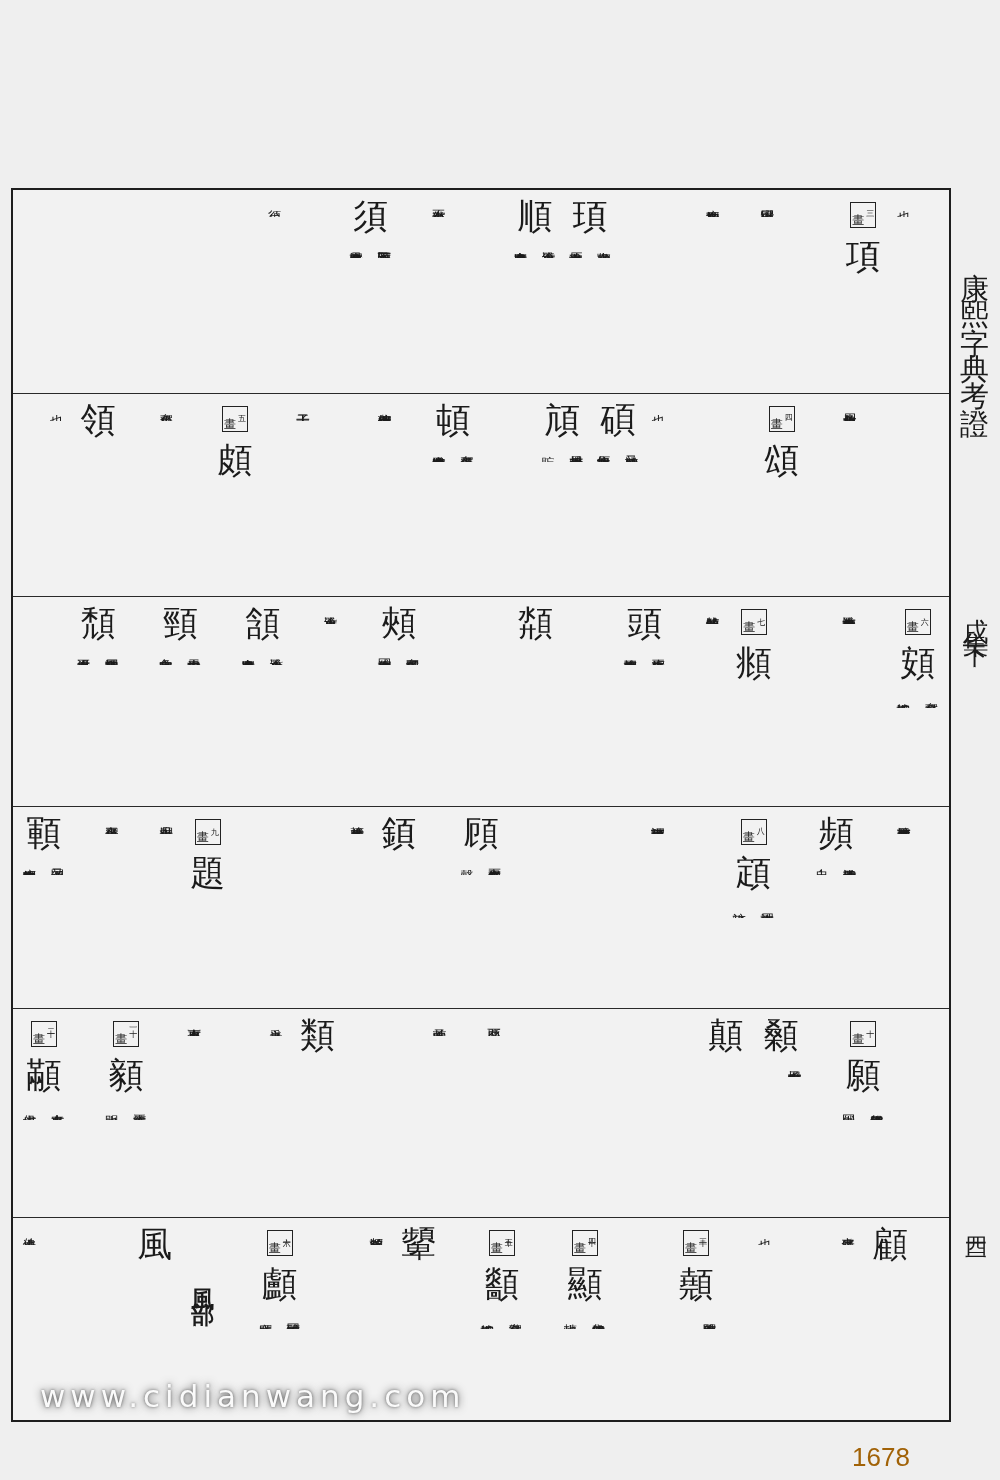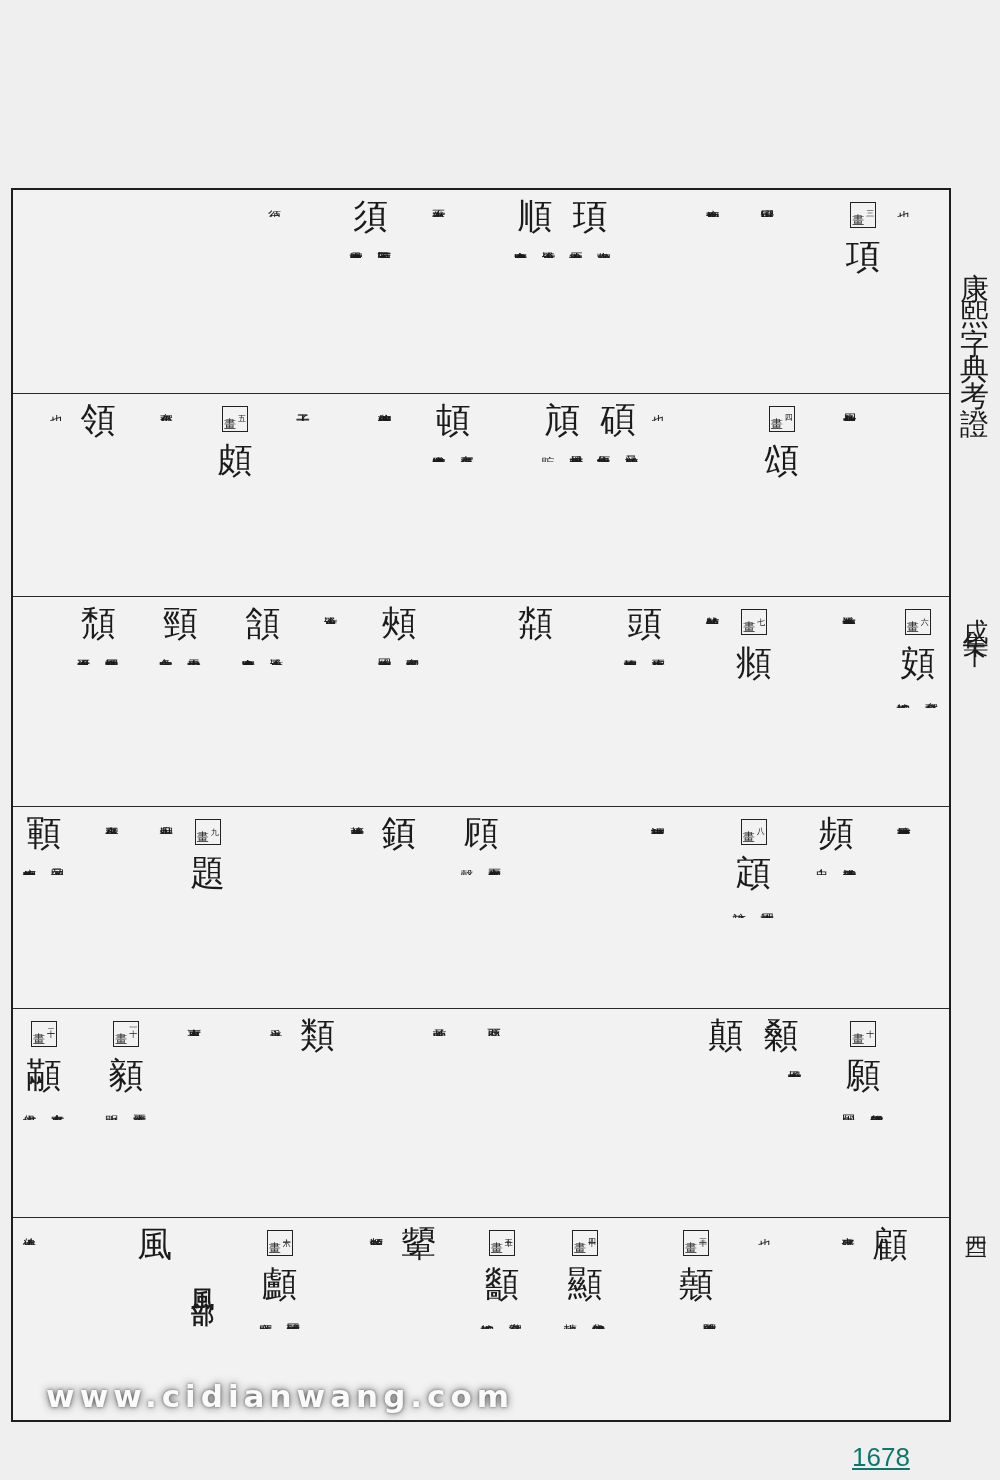--- a/index.html
+++ b/index.html
@@ -24,22 +24,22 @@
   .subs .c{padding-top:3px;}
   .sec{writing-mode:vertical-rl;text-orientation:upright;font-size:23px;font-weight:bold;
        letter-spacing:14px;width:40px;flex:0 0 40px;line-height:40px;padding-top:52px;}
   .title{position:absolute;left:955px;top:250px;writing-mode:vertical-rl;text-orientation:upright;
          font-size:29px;letter-spacing:27px;width:40px;line-height:40px;}
   .volume{position:absolute;left:956px;top:598px;writing-mode:vertical-rl;text-orientation:upright;
           font-size:26px;letter-spacing:13px;width:40px;line-height:40px;}
   .page-cn{position:absolute;left:958px;top:1220px;writing-mode:vertical-rl;text-orientation:upright;
            font-size:22px;letter-spacing:6px;width:36px;line-height:36px;}
   .page-num{position:absolute;left:852px;top:1442px;font-family:"Liberation Sans",sans-serif;
-            font-size:26px;color:#0f766e;text-decoration:underline;}
-  .watermark{position:absolute;left:46px;top:1378px;font-family:"DejaVu Sans",sans-serif;font-weight:bold;
+            font-size:26px;color:#a16207;}
+  .watermark{position:absolute;left:40px;top:1378px;font-family:"DejaVu Sans",sans-serif;font-weight:normal;
              font-size:31px;letter-spacing:5px;color:#fafafa;
              text-shadow:0 0 8px #555,0 0 3px #777;}
 </style>
 </head>
 <body>
 
 <div class="frame">
   <div class="band first" style="top:0;height:203px;">
       <div class="c">禮祭儀君子丨步而弗敢忘孝</div>
       <div class="c">也　謹照原書祭儀改祭義</div>

